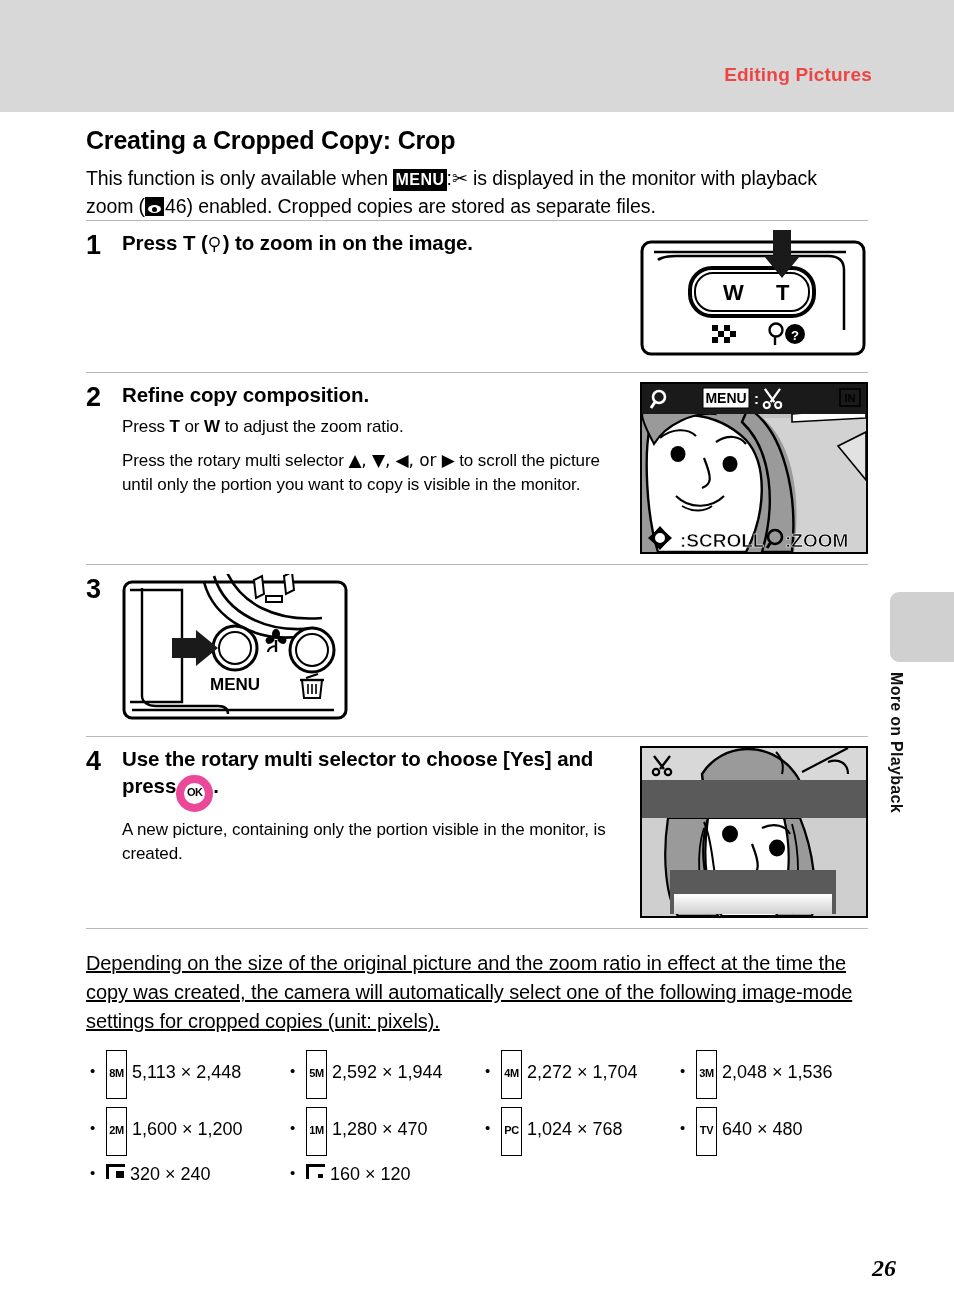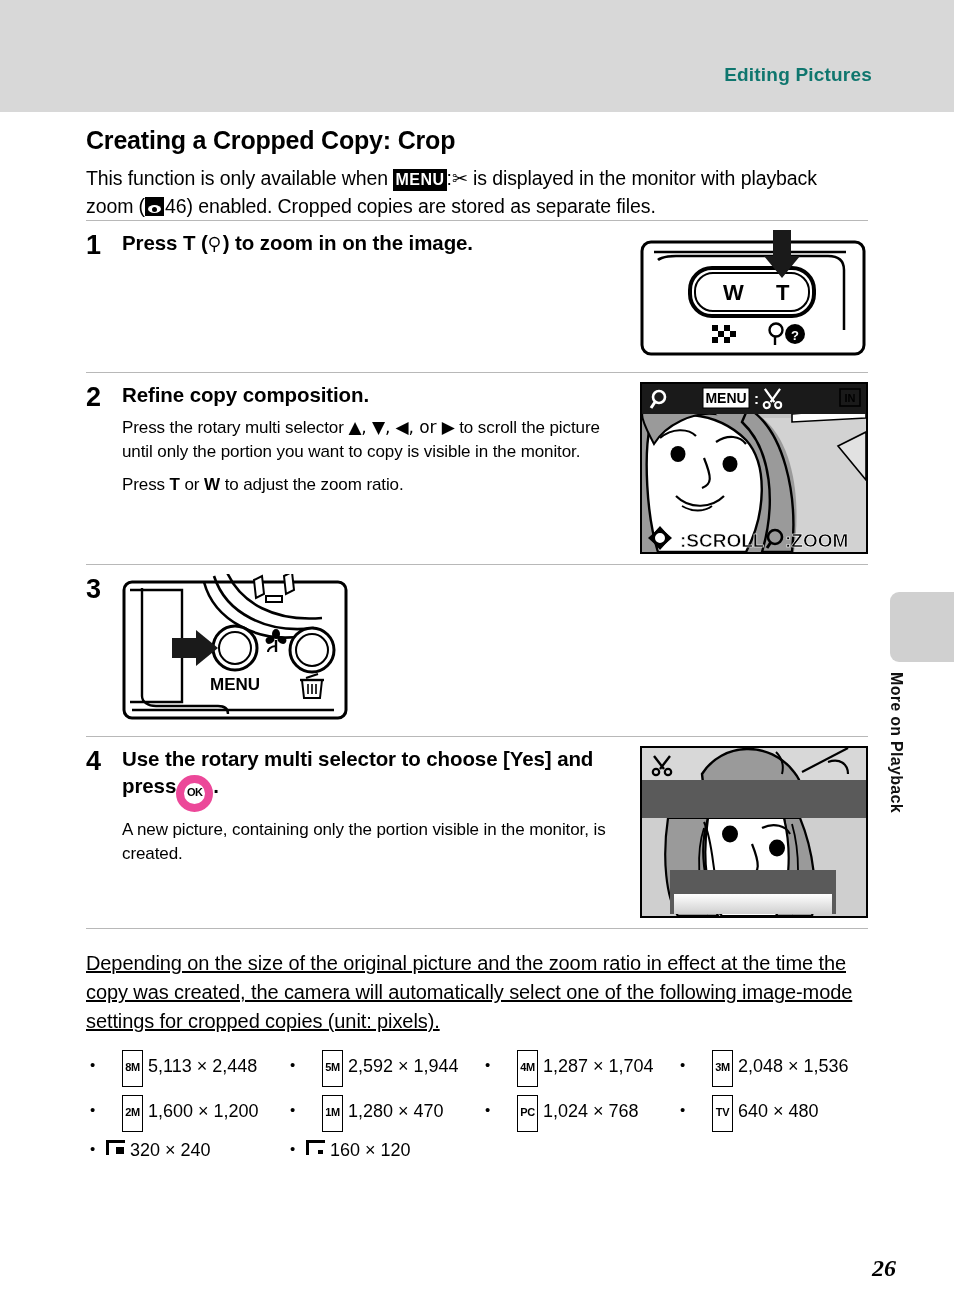--- a/index.html
+++ b/index.html
@@ -24,21 +24,21 @@
     height: 112px;
     background: #d8d8d8;
   }
   .header-title {
     position: absolute;
     right: 82px;
     top: 64px;
     font-size: 19px;
     font-weight: bold;
     letter-spacing: 0.2px;
-    color: #0f766e;
+    color: #ef4444;
   }
 
   
   .side-tab-block {
     position: absolute;
     left: 890px;
     top: 592px;
     width: 64px;
     height: 70px;
     background: #d0d0d0;
@@ -224,26 +224,25 @@
   }
   .mode-icon {
     display: inline-block;
     border: 1.6px solid #000;
     font-weight: bold;
     font-size: 11px;
     line-height: 13px;
     height: 15px;
     min-width: 17px;
     text-align: center;
-    padding: 10px 1px;
+    padding: 16px 1px;
     margin-right: 5px;
     vertical-align: 1px;
     font-family: "Liberation Sans", sans-serif;
     letter-spacing: -0.3px;
-    margin-left: 16px;
   }
   .mode-icon-corner {
     display: inline-block;
     position: relative;
     width: 19px; height: 15px;
     margin-right: 5px;
     vertical-align: 1px;
   }
   .mode-icon-corner i {
     position:absolute;
@@ -334,30 +333,30 @@
       </svg>
     </div>
   </div>
 
   <hr class="rule">
   <div class="step">
     <div class="step-num">2</div>
     <div class="step-body">
       <p class="step-title">Refine copy composition.</p>
       <p class="step-sub">
-        <span>Press the rotary multi selector</span>
-        <span class="glyph">▲, ▼, ◀, or ▶</span>
-        <span>to scroll the picture until only the portion you want to copy is visible in the monitor.</span>
-      </p>
-      <p class="step-sub">
         <span>Press</span>
         <span class="bold-letter">T</span>
         <span>or</span>
         <span class="bold-letter">W</span>
         <span>to adjust the zoom ratio.</span>
+      </p>
+      <p class="step-sub">
+        <span>Press the rotary multi selector</span>
+        <span class="glyph">▲, ▼, ◀, or ▶</span>
+        <span>to scroll the picture until only the portion you want to copy is visible in the monitor.</span>
       </p>
     </div>
     <div class="step-figure">
       <div class="monitor">
         <svg width="224" height="168" viewBox="0 0 224 168" style="display:block">
 
           <rect x="0" y="0" width="224" height="168" fill="#d2d2d2"></rect>
           <rect x="0" y="0" width="224" height="34" fill="#c2c2c2"></rect>
           <path d="M150 30 L224 24 L224 34 L150 38 Z" fill="#fff" stroke="#000" stroke-width="1.6"></path>
           <path d="M196 62 L224 48 L224 96 Z" fill="#e2e2e2" stroke="#000" stroke-width="1.6"></path>
@@ -527,21 +526,21 @@
   <table class="modes">
     <tbody>
         <tr>
       <td style="width:200px">
         <span class="bullet">•</span><span class="mode-icon">8M</span><span>5,113 × 2,448</span>
       </td>
       <td style="width:195px">
         <span class="bullet">•</span><span class="mode-icon">5M</span><span>2,592 × 1,944</span>
       </td>
       <td style="width:195px">
-        <span class="bullet">•</span><span class="mode-icon">4M</span><span>1,287 × 1,704</span>
+        <span class="bullet">•</span><span class="mode-icon">4M</span><span>2,272 × 1,704</span>
       </td>
       <td>
         <span class="bullet">•</span><span class="mode-icon">3M</span><span>2,048 × 1,536</span>
       </td>
     </tr>
     <tr>
       <td>
         <span class="bullet">•</span><span class="mode-icon">2M</span><span>1,600 × 1,200</span>
       </td>
       <td>

